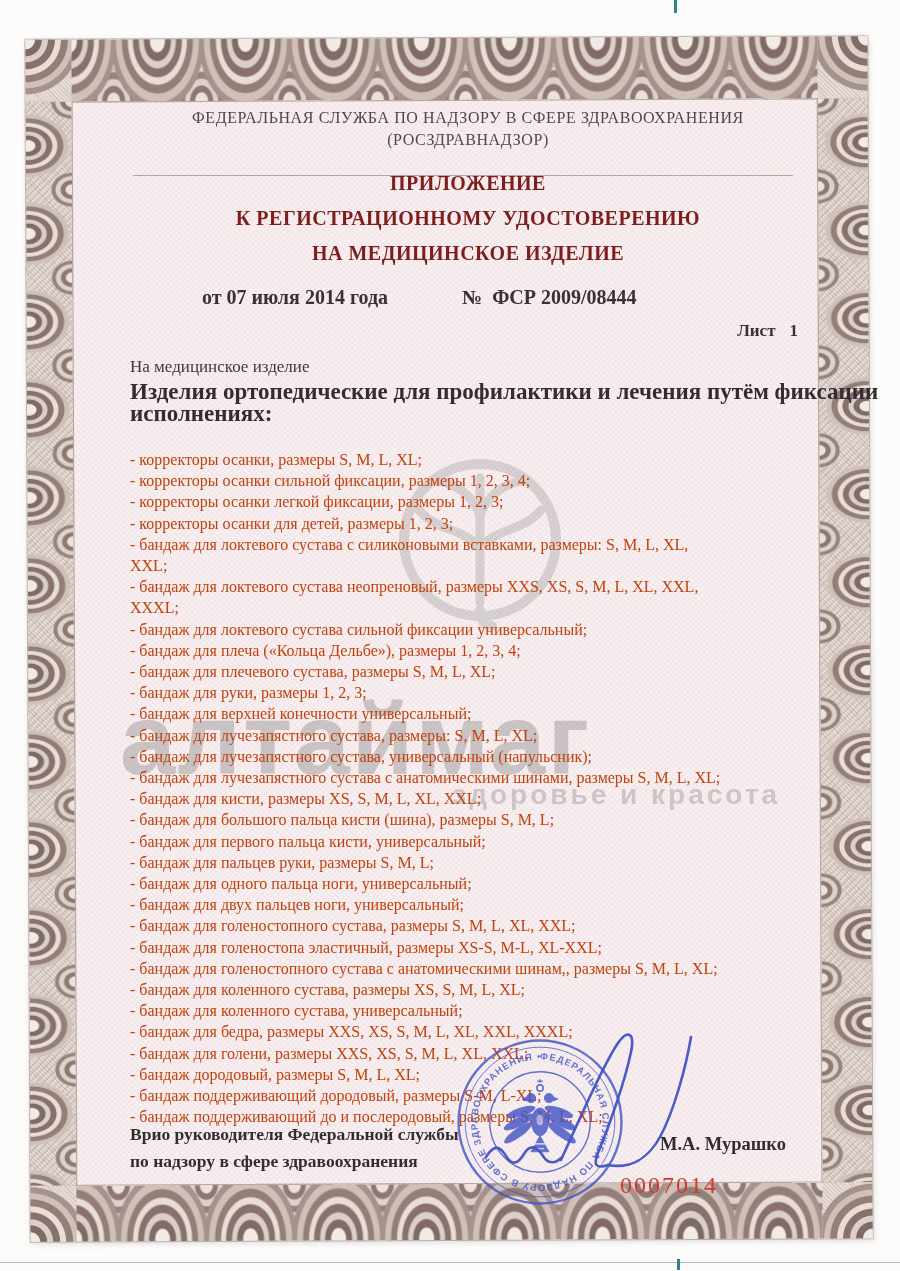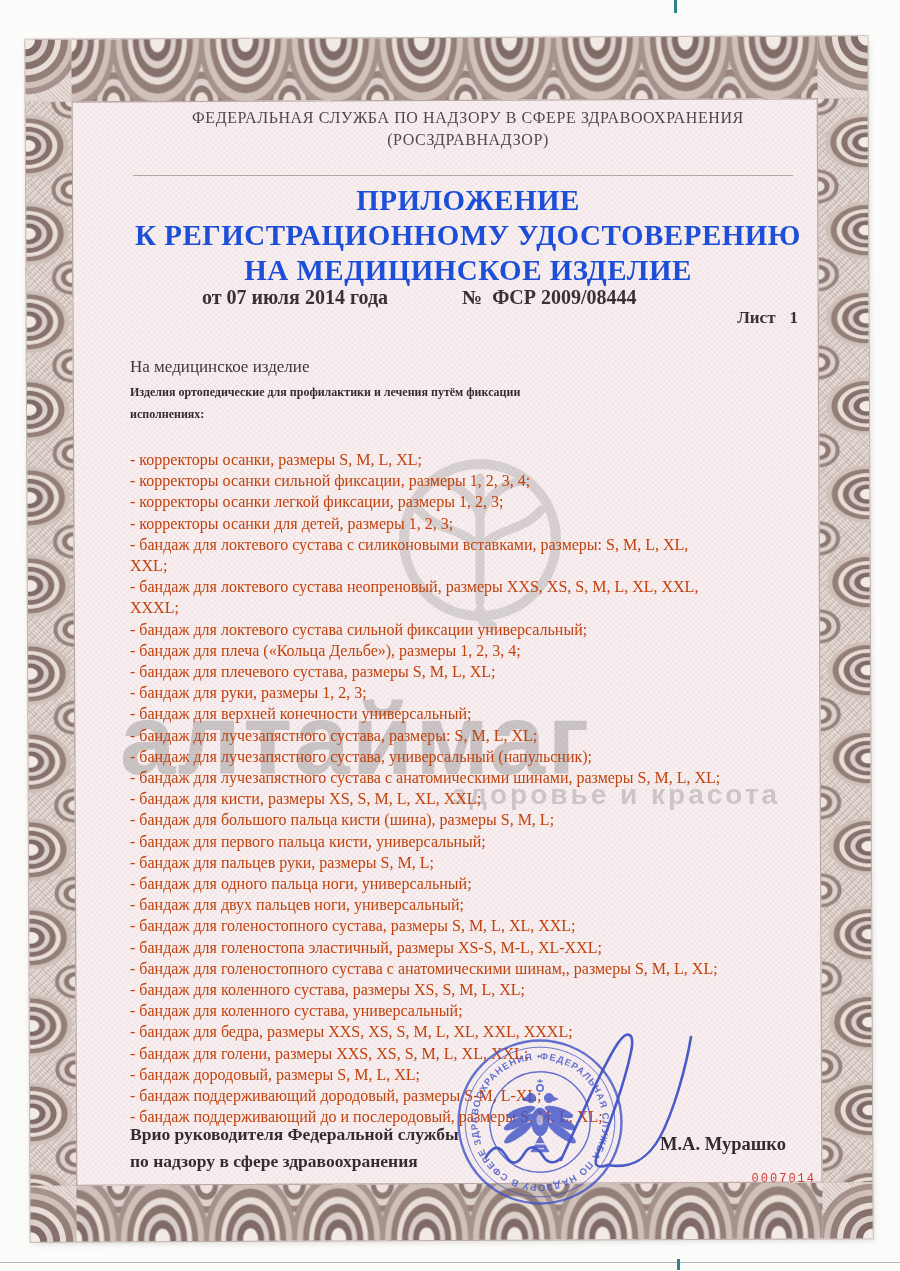--- a/index.html
+++ b/index.html
@@ -87,40 +87,40 @@
       repeating-linear-gradient(45deg, rgba(198,152,162,.06) 0 2px, rgba(0,0,0,0) 2px 4px),
       repeating-linear-gradient(-45deg, rgba(198,152,162,.06) 0 2px, rgba(0,0,0,0) 2px 4px);
     box-shadow:inset 0 0 0 1px rgba(125,98,93,.5);
   }
 
   
   .abs{position:absolute;}
   .agency{left:130px;top:107px;width:676px;text-align:center;
     font-size:16px;line-height:22px;letter-spacing:.6px;color:#50464b;}
   .sep{left:133px;top:175px;width:660px;height:1px;background:rgba(128,108,104,.55);}
-  .title{left:130px;top:183px;width:676px;text-align:center;
-    font-size:29px;line-height:35px;font-weight:bold;color:#1d4ed8;letter-spacing:.5px;}
+  .title{left:130px;top:166px;width:676px;text-align:center;
+    font-size:20px;line-height:35px;font-weight:bold;color:#7f1d1d;letter-spacing:.5px;}
   .dateline{left:130px;top:286px;width:676px;display:flex;
     font-size:20px;font-weight:bold;color:#3a3134;}
   .date-text{margin-left:72px;}
   .number-text{margin-left:74px;white-space:pre;}
-  .sheet{left:130px;top:308px;width:668px;text-align:right;
+  .sheet{left:130px;top:321px;width:668px;text-align:right;
     font-size:17px;font-weight:bold;color:#3a3134;}
   .sheet .num{display:inline-block;margin-left:14px;}
   .subject{left:130px;top:357px;width:676px;font-size:17px;color:#3e373b;}
-  .intro{left:130px;top:381px;width:690px;font-size:12px;line-height:22.4px;
+  .intro{left:130px;top:381px;width:690px;font-size:23px;line-height:22.4px;
     font-weight:bold;color:#332d31;}
   .items{left:130px;top:449px;width:690px;font-size:16px;line-height:21.2px;color:#c2410c;}
   .line{white-space:nowrap;}
   .officials{left:130px;top:1121px;width:430px;font-size:17.5px;line-height:27px;
     font-weight:bold;color:#332d31;}
   .signer{left:660px;top:1134px;width:160px;font-size:18.5px;font-weight:bold;color:#332d31;}
-  .serial{left:620px;top:1172px;width:196px;text-align:right;
-    font-family:Liberation Mono, monospace;
-    font-size:12px;letter-spacing:2px;color:#d23a30;}
+  .serial{left:620px;top:1172px;width:196px;
+    font-family:Liberation Serif, serif;
+    font-size:24px;letter-spacing:2px;color:#d23a30;}
 
   
   .wm-logo{left:385px;top:452px;width:190px;height:190px;opacity:.30;}
   .wm-brand{left:120px;top:682px;width:696px;
     font-family:"Liberation Sans","DejaVu Sans",sans-serif;
     font-size:100px;font-weight:bold;letter-spacing:2px;color:rgba(122,122,122,.36);}
   .wm-tagline{left:140px;top:779px;width:640px;text-align:right;
     font-family:"Liberation Sans","DejaVu Sans",sans-serif;
     font-size:28px;font-weight:bold;letter-spacing:3px;color:rgba(138,138,138,.38);}
 

